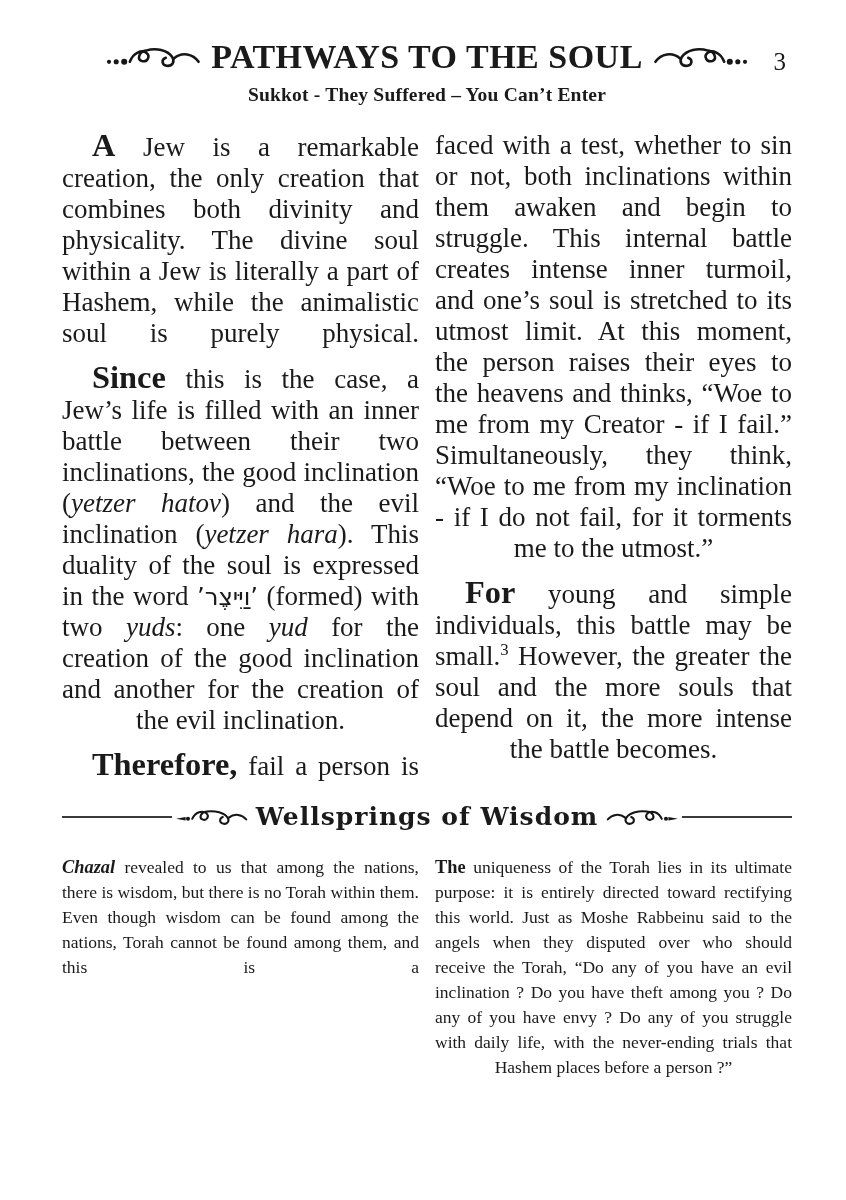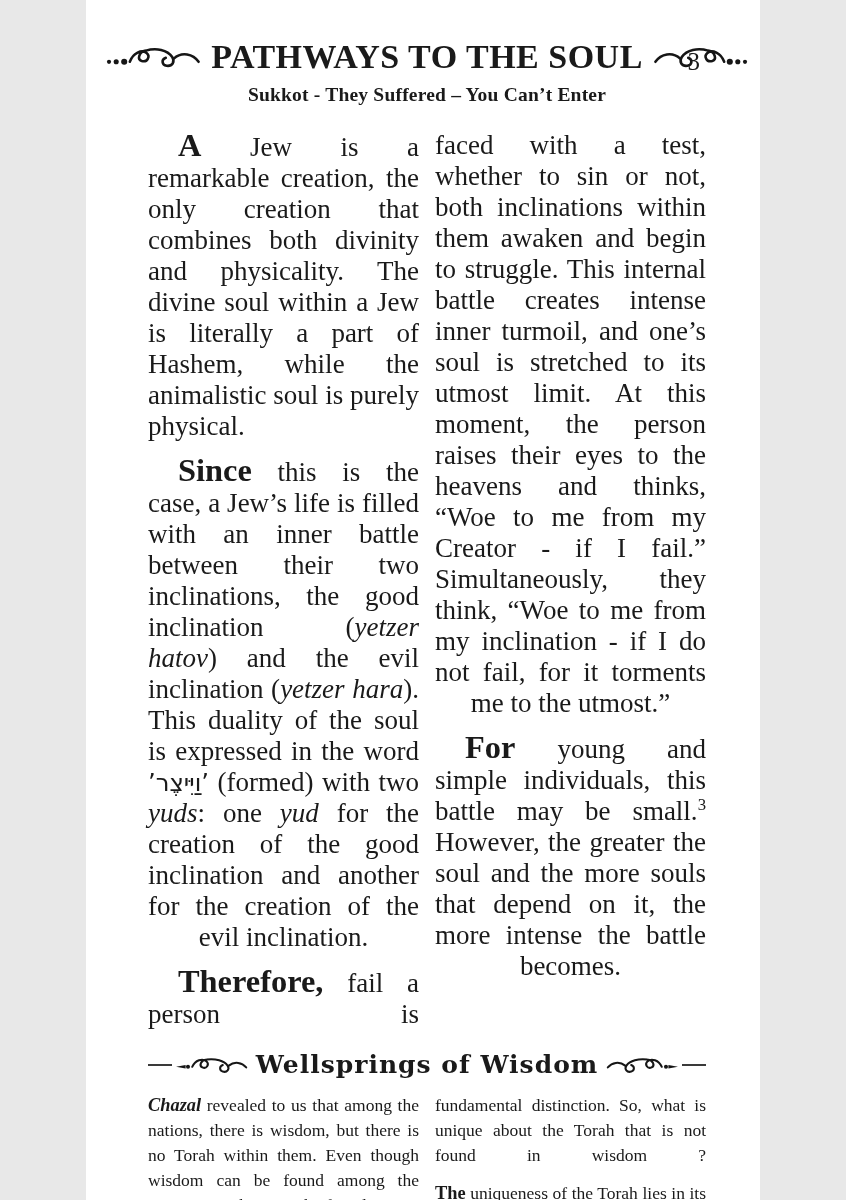--- a/index.html
+++ b/index.html
@@ -1,18 +1,18 @@
 <!DOCTYPE html>
 <html><head>
 <meta charset="utf-8">
 <style>
   html,body{margin:0;padding:0;background:#e8e8e8;}
   .page{
     position:relative;
-    width:674px;height:1200px;
+    width:846px;height:1200px;
     margin:0 auto;
     background:#ffffff;
     color:#1a1a1a;
     font-family:"Liberation Serif", serif;
     overflow:hidden;
     box-sizing:border-box;
     padding:38px 54px 0 62px;
   }
   
   .header{position:relative;text-align:center;}
@@ -35,21 +35,21 @@
   .orn.big svg{width:96px;height:34px;}
   .orn.small svg{width:72px;height:26px;}
   
   .cols{display:flex;gap:16px;margin-top:24px;}
   .col{flex:1;min-width:0;}
   .para{
     margin:0 0 13px 0;
     font-size:27px;line-height:31px;
     text-align:justify;
   }
-  .para:last-child{margin-bottom:0;}
+  .para:last-child{margin-bottom:0;margin-top:10px;}
   .ind{text-indent:30px;}
   .jl{text-align-last:justify;}
   .cl{text-align-last:center;}
   
   .divider{
     display:flex;align-items:center;gap:4px;
     margin:20px 0 14px 0;
   }
   .rule{flex:1;height:2px;background:#3a3a3a;}
   .div-label{
@@ -151,18 +151,17 @@
       </svg>
     </span>
     <span class="rule"></span>
   </div>
 
   <section class="cols fn">
     <div class="col">
       <p class="para jl"><span class="r-bi">Chazal</span><span> revealed to us that among the nations, there is wisdom, but there is no Torah within them. Even though wisdom can be found among the nations, Torah cannot be found among them, and this is a</span></p>
     </div>
     <div class="col">
-      <p class="para jl"><span>fundamental distinction. So, what is unique about the Torah that is not found in wisdom ?</span></p>
       <p class="para cl"><span class="r-b">The</span><span> uniqueness of the Torah lies in its ultimate purpose: it is entirely directed toward rectifying this world. Just as Moshe Rabbeinu said to the angels when they disputed over who should receive the Torah, “Do any of you have an evil inclination ? Do you have theft among you ? Do any of you have envy ? Do any of you struggle with daily life, with the never-ending trials that Hashem places before a person ?”</span></p>
     </div>
   </section>
 
 </div>
 
 </body></html>

